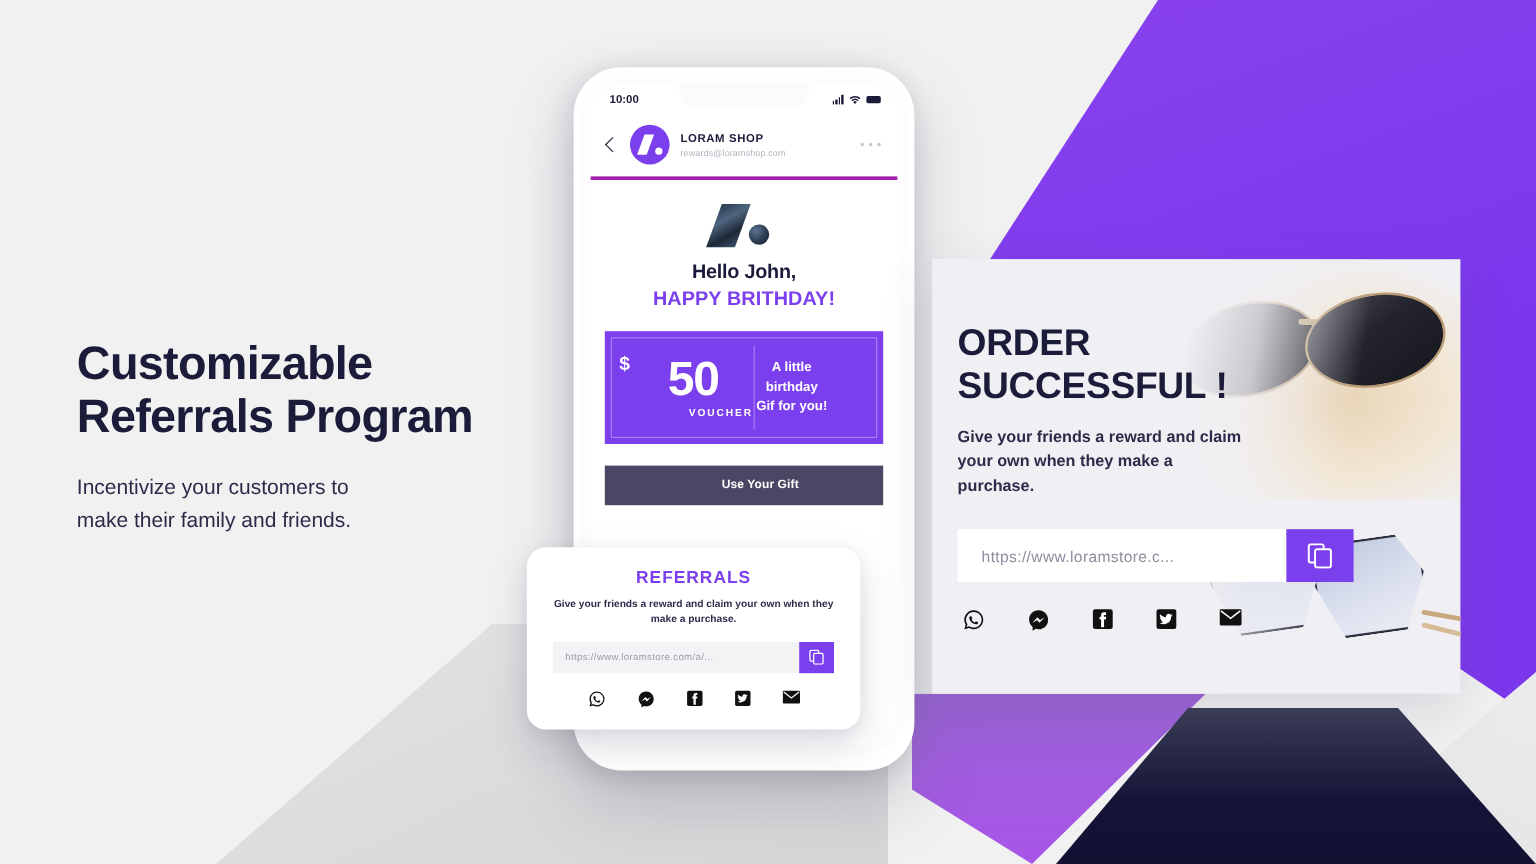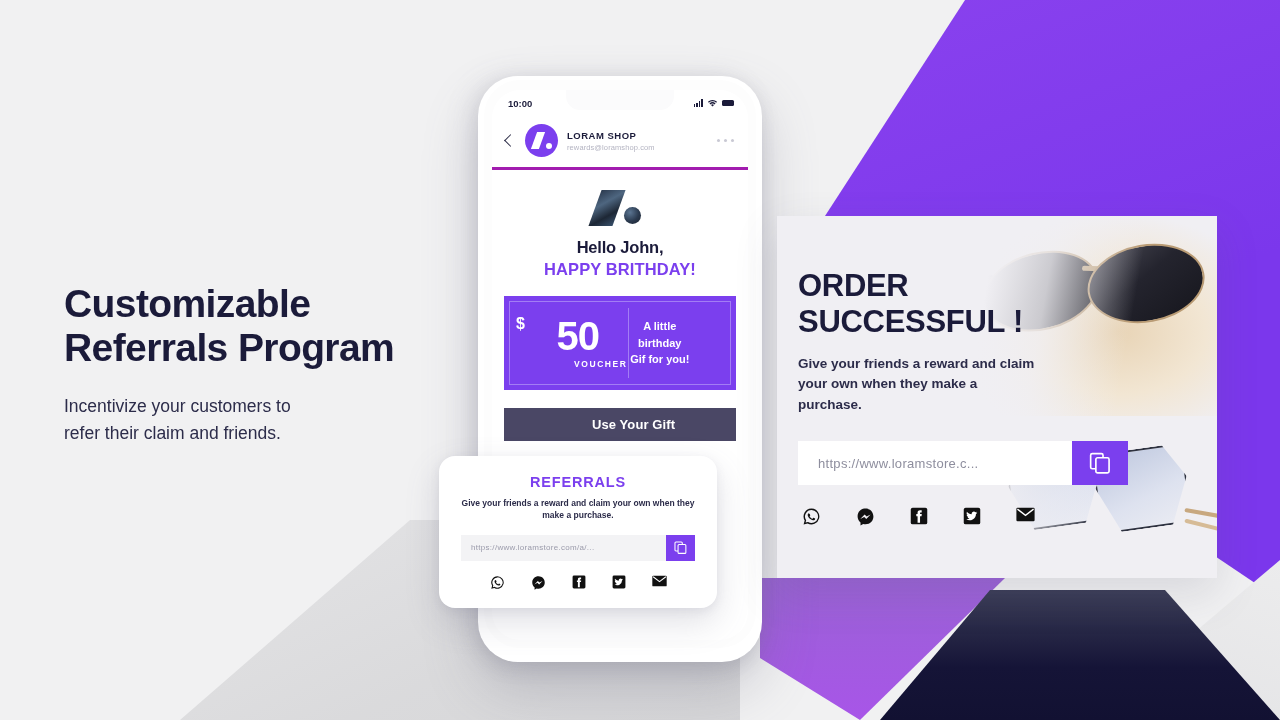--- a/index.html
+++ b/index.html
@@ -45,21 +45,21 @@
   .copy h1 {
     font-size:39px; line-height:1.12; font-weight:bold;
     color:#1b1b3a; letter-spacing:-0.6px;
   }
   .copy p {
     margin-top:24px; font-size:17.5px; line-height:1.52;
     color:#2c2c4a; font-weight:400;
   }
 
   
-  .phone-wrap { position:absolute; left:478px; top:76px; width:284px; height:586px; }
+  .phone-wrap { position:absolute; left:478px; top:56px; width:284px; height:586px; }
   .phone-shadow {
     position:absolute; inset:0; border-radius:40px;
     background:#ffffff;
     box-shadow: 0 26px 54px rgba(110,110,130,.30),
                 0 6px 18px rgba(110,110,130,.18),
                 -10px 0 26px rgba(140,140,160,.10);
   }
   .phone-body {
     position:absolute; left:6px; top:4px; right:6px; bottom:14px;
     border-radius:36px; background:#fdfdfd; overflow:hidden;
@@ -159,21 +159,21 @@
   .v-div { width:1.5px; background:#a37df4; margin:6px 0; }
   .v-right {
     flex:1; display:flex; align-items:center; padding-left:1px;
     font-size:11px; font-weight:bold; color:#fff; line-height:1.5; text-align:center;
   }
 
   
   .cta-wrap { padding:0 12px; }
   .cta {
     margin:18px auto 0; width:100%; height:33px; background:#4a4765;
-    color:#fff; font-size:13px; font-weight:bold; border:none;
+    color:#fff; font-size:10px; font-weight:bold; border:none;
     display:flex; align-items:center; justify-content:center;
     cursor:pointer; letter-spacing:.1px;padding-left:27px;
   }
 
   
   .referrals-card {
     position:absolute; left:439px; top:456px; width:278px; height:152px;
     background:#fff; border-radius:16px;
     box-shadow:0 14px 34px rgba(100,100,125,.20), 0 3px 10px rgba(100,100,125,.10);
     padding:18px 22px 0; text-align:center; z-index:6;
@@ -295,21 +295,21 @@
   <div class="shape-navy"></div>
 </div>
 
 <div class="copy">
   <h1>
     <span>Customizable</span><br>
     <span>Referrals Program</span>
   </h1>
   <p>
     <span>Incentivize your customers to</span><br>
-    <span>refer their claim and friends.</span>
+    <span>make their family and friends.</span>
   </p>
 </div>
 
 <div class="phone-wrap">
   <div class="phone-shadow"></div>
   <div class="phone-body">
     <div class="screen">
       <div class="notch"></div>
 
       <div class="statusbar">

